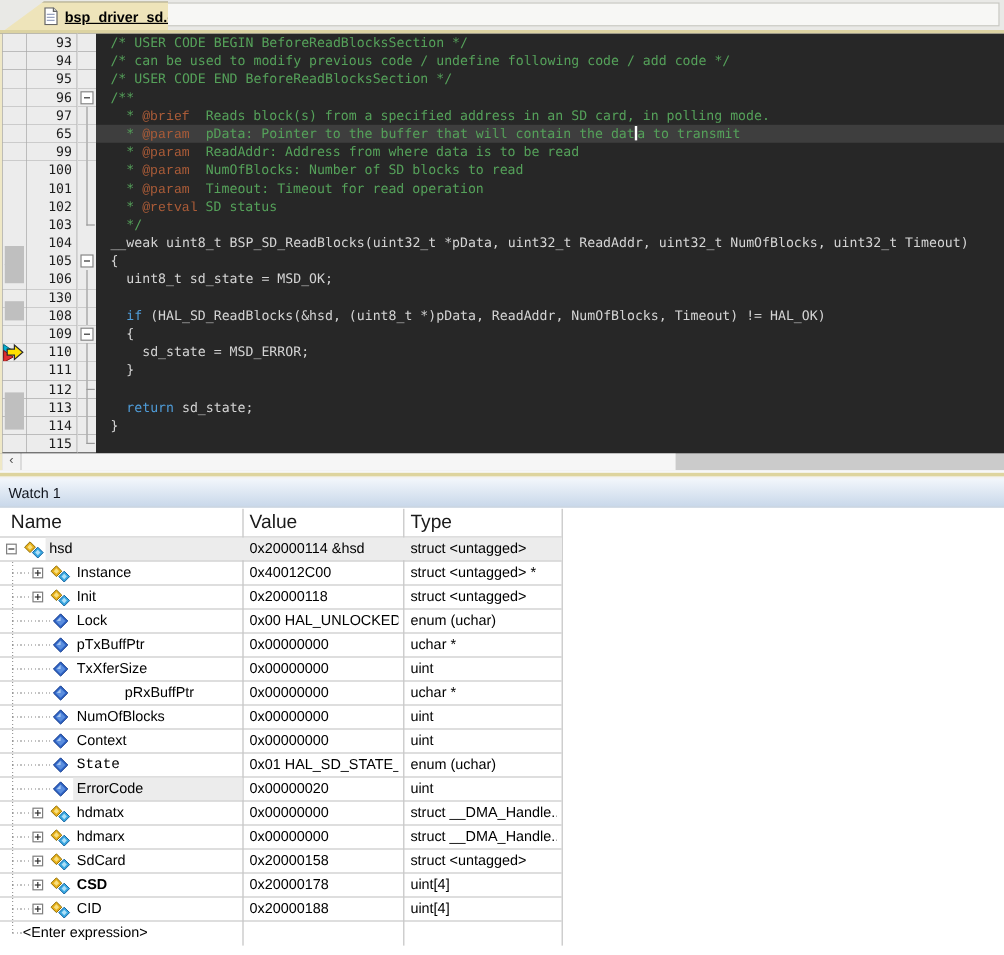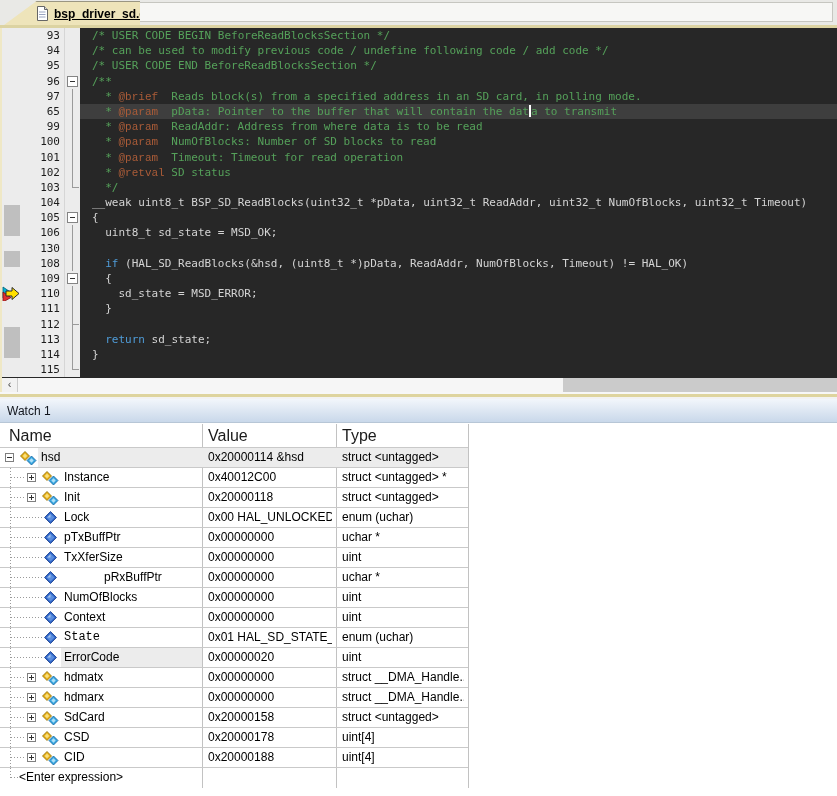--- a/index.html
+++ b/index.html
@@ -363,21 +363,21 @@
       <div class="wrow">
         <div class="tvline"></div>
         <div class="tstub" style="width: 15px;"></div>
         <div class="expbox plus" style="left: 27px;"></div>
         <div class="wicon" style="left: 42px;"><svg width="17" height="15" viewBox="0 0 17 15">
             <polygon points="5,0.5 9.5,5 5,9.5 0.5,5" fill="#e8b01a" stroke="#8a6a00" stroke-width="0.8"></polygon>
             <polygon points="5,2.6 7.2,5 5,7.2 2.8,5" fill="#f8e080"></polygon>
             <polygon points="11.5,5 16,9.5 11.5,14 7,9.5" fill="#38a8e0" stroke="#105f9e" stroke-width="0.8"></polygon>
             <polygon points="11.5,7.2 13.7,9.5 11.5,11.7 9.3,9.5" fill="#b0e0f8"></polygon>
           </svg></div>
-        <span class="wname" style="left: 64px;">CSD</span>
+        <span class="wname" style="left: 64px; font-weight: bold;">CSD</span>
         <span class="wval">0x20000178</span>
         <span class="wtype">uint[4]</span>
         <div class="rowline"></div>
       </div>
       <div class="wrow">
         <div class="tvline"></div>
         <div class="tstub" style="width: 15px;"></div>
         <div class="expbox plus" style="left: 27px;"></div>
         <div class="wicon" style="left: 42px;"><svg width="17" height="15" viewBox="0 0 17 15">
             <polygon points="5,0.5 9.5,5 5,9.5 0.5,5" fill="#e8b01a" stroke="#8a6a00" stroke-width="0.8"></polygon>

